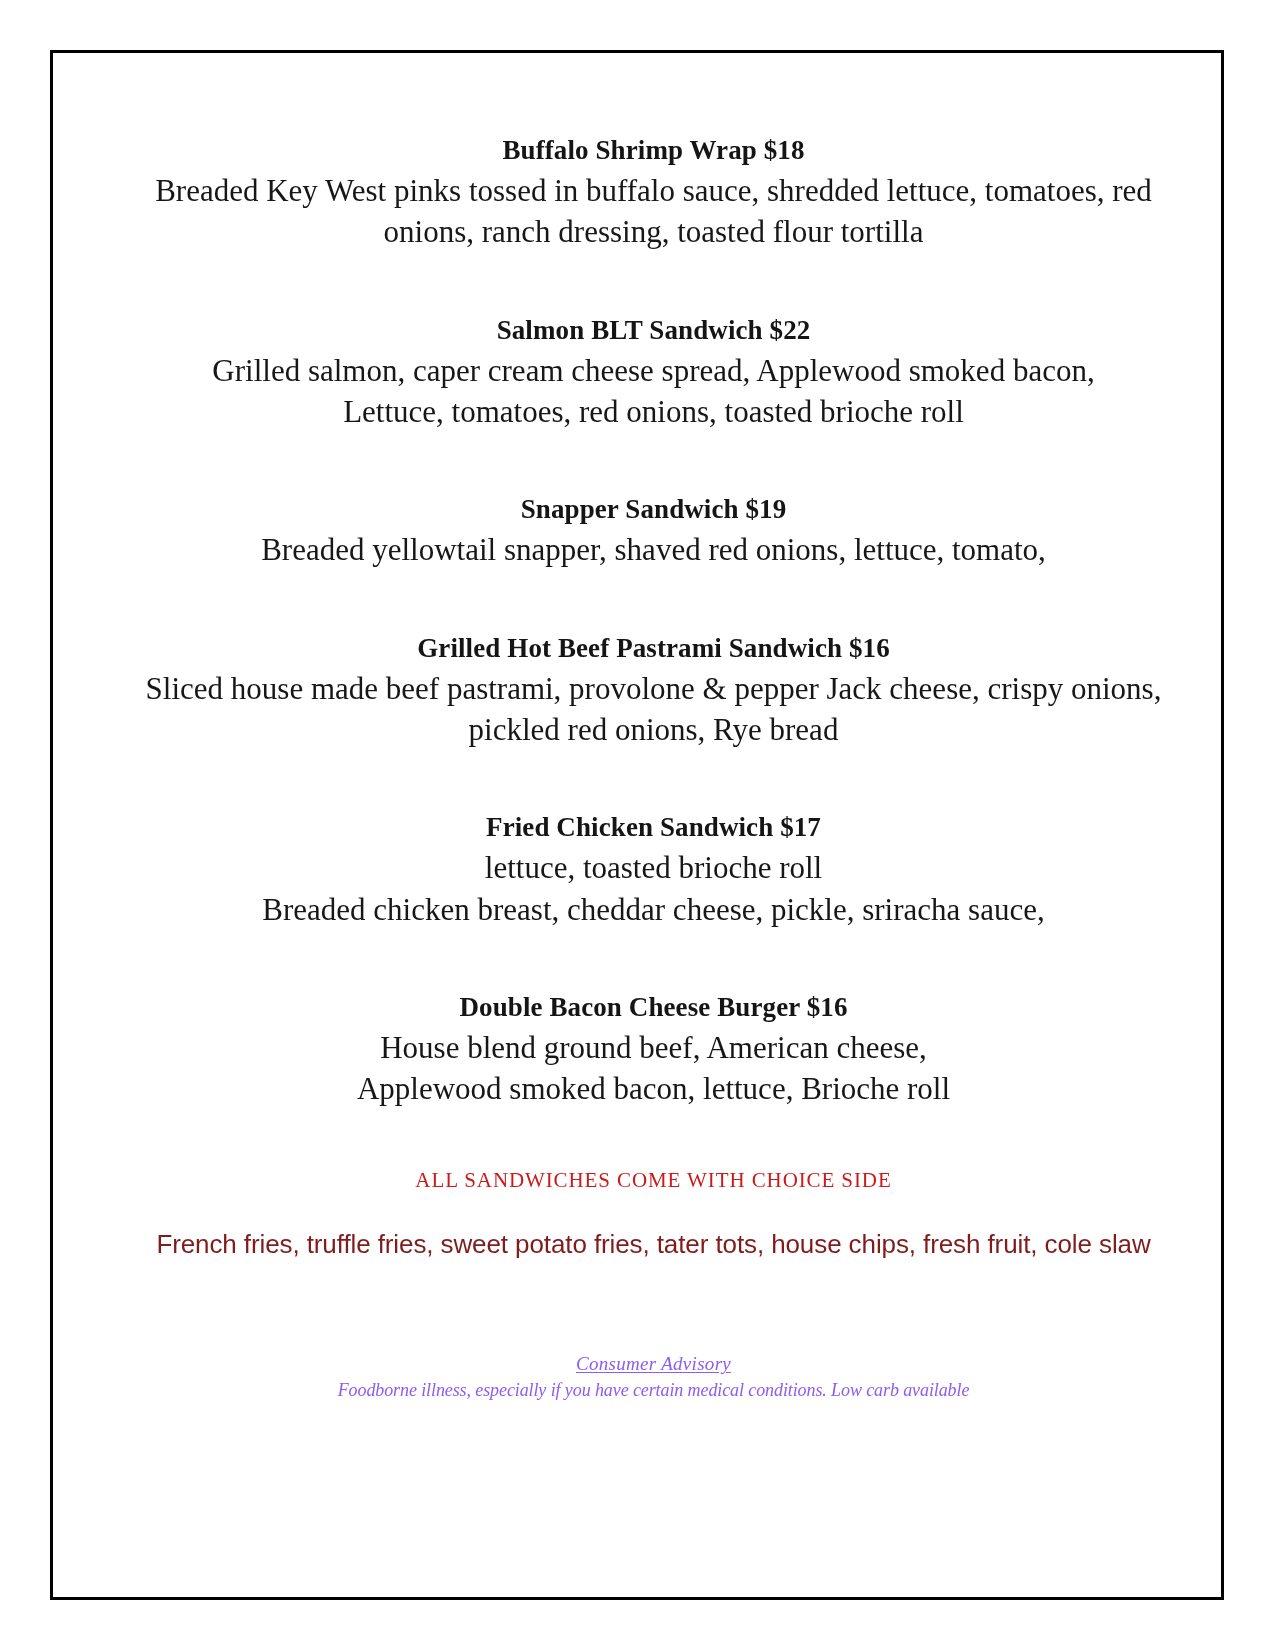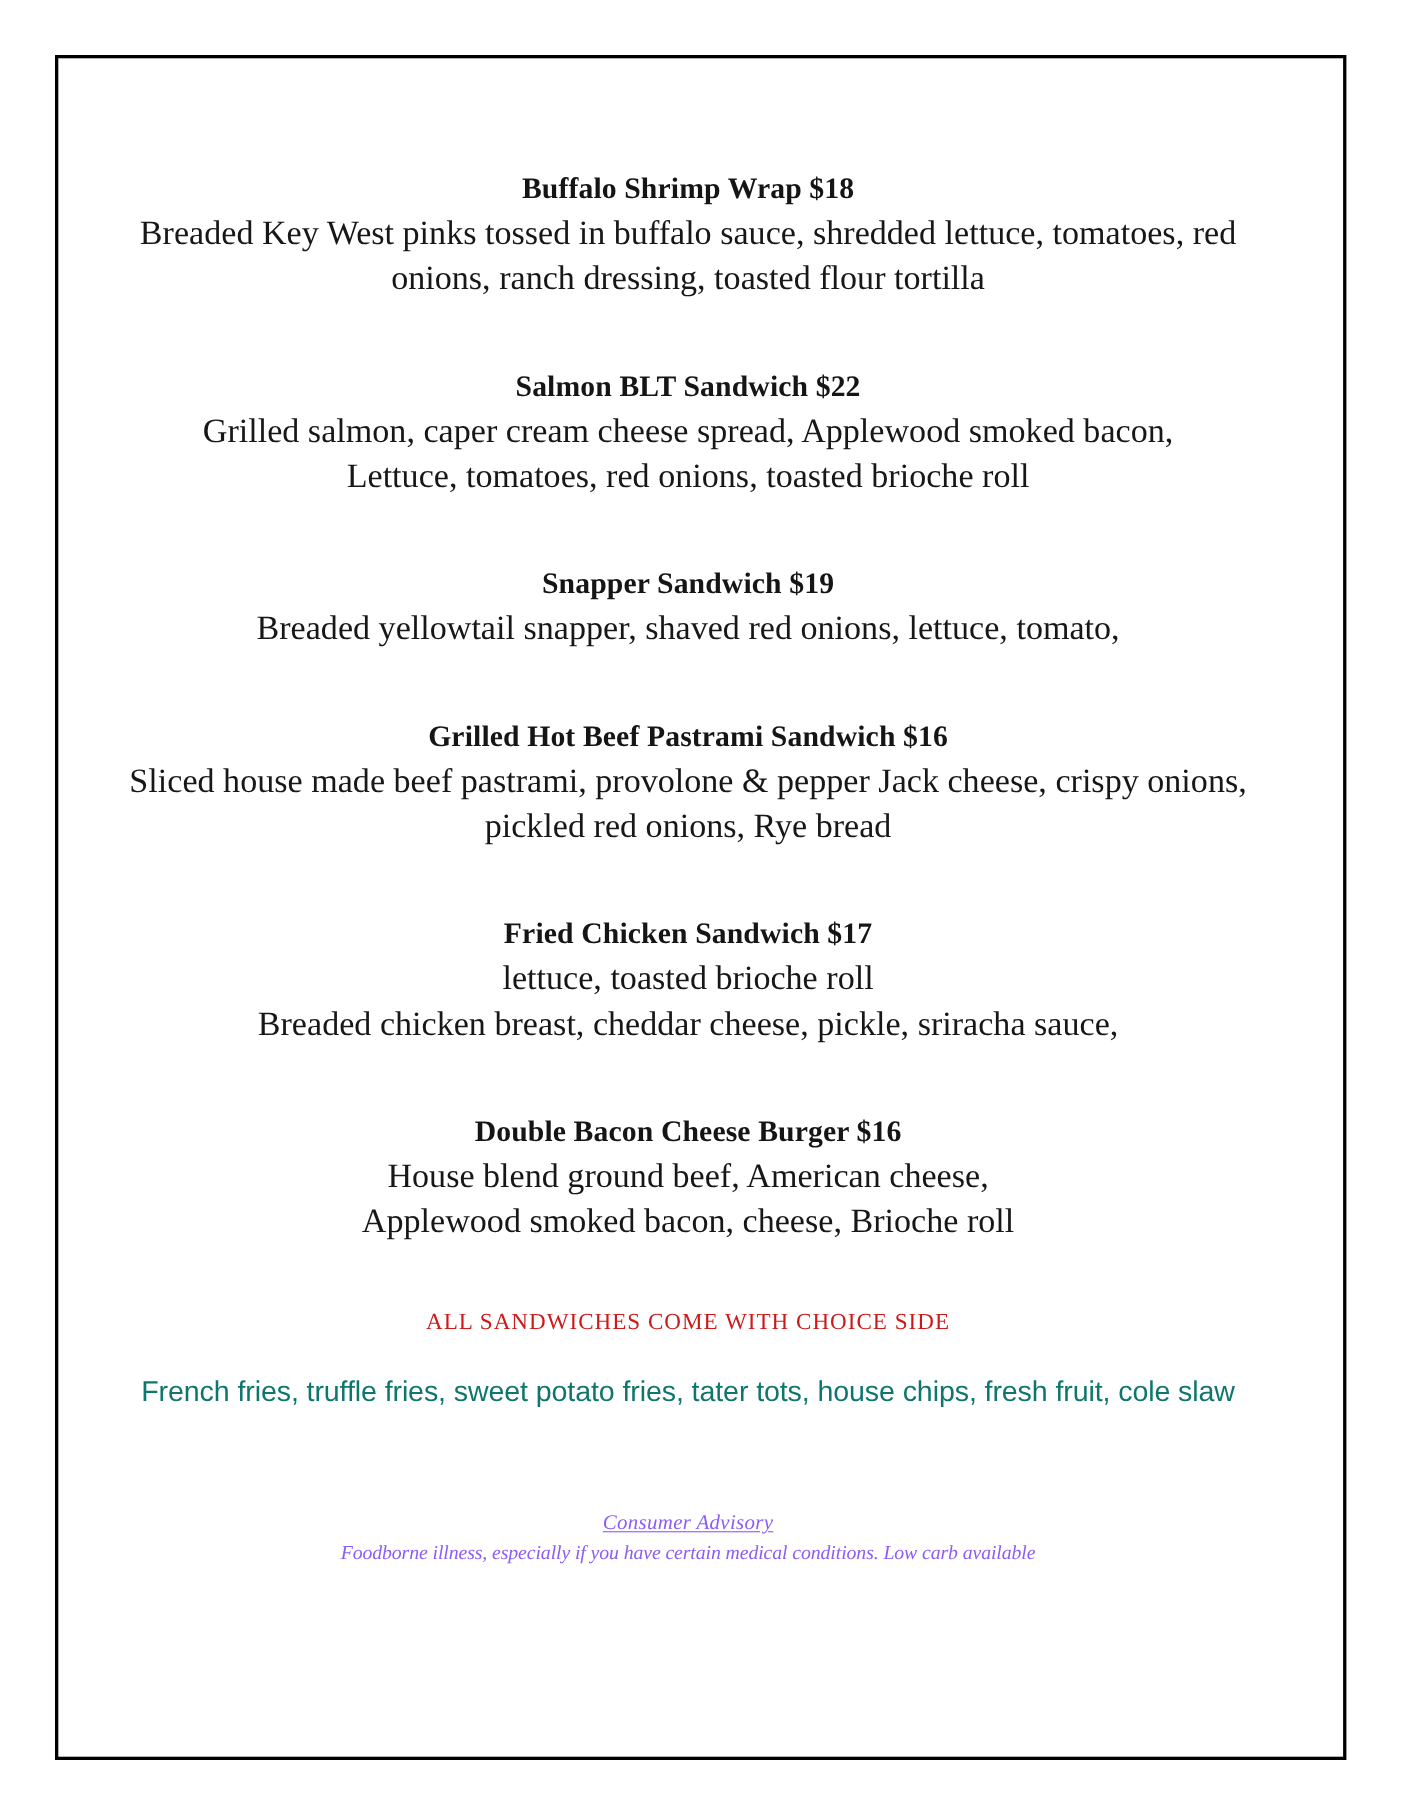--- a/index.html
+++ b/index.html
@@ -30,25 +30,25 @@
     top: 50px;
     width: 1174px;
     height: 1550px;
     border: 3px solid #000000;
     box-sizing: border-box;
     pointer-events: none;
   }
 
   .content {
     position: absolute;
-    left: 68px;
+    left: 96px;
     top: 50px;
     width: 1115px;
     box-sizing: border-box;
-    padding-top: 103px;
+    padding-top: 82px;
     text-align: center;
   }
 
   
   .menu-item {
     text-align: center;
     margin: 0 0 59px 0;
   }
 
   .item-name {
@@ -84,21 +84,21 @@
     margin: 48px 0 0 0;
     white-space: nowrap;
   }
 
   
   .sides-list {
     font-family: "Liberation Sans", "DejaVu Sans", sans-serif;
     font-weight: normal;
     font-size: 26px;
     letter-spacing: -0.1px;
-    color: #0f766e;
+    color: #7f1d1d;
     text-align: center;
     margin: 36px 0 0 0;
     white-space: nowrap;
   }
 
   
   .advisory {
     margin: 93px 0 0 0;
     text-align: center;
     font-family: "Liberation Serif", "DejaVu Serif", serif;
@@ -168,21 +168,21 @@
       <div class="item-desc">
         <span class="dline">lettuce, toasted brioche roll</span>
         <span class="dline">Breaded chicken breast, cheddar cheese, pickle, sriracha sauce,</span>
       </div>
     </div>
 
     <div class="menu-item">
       <div class="item-name">Double Bacon Cheese Burger $16</div>
       <div class="item-desc">
         <span class="dline">House blend ground beef, American cheese,</span>
-        <span class="dline">Applewood smoked bacon, cheese, Brioche roll</span>
+        <span class="dline">Applewood smoked bacon, lettuce, Brioche roll</span>
       </div>
     </div>
 
     <div class="sides-note">ALL SANDWICHES COME WITH CHOICE SIDE</div>
 
     <div class="sides-list">French fries, truffle fries, sweet potato fries, tater tots, house chips, fresh fruit, cole slaw</div>
 
     <div class="advisory">
       <span class="advisory-title">Consumer Advisory</span>
       <div class="advisory-body">

